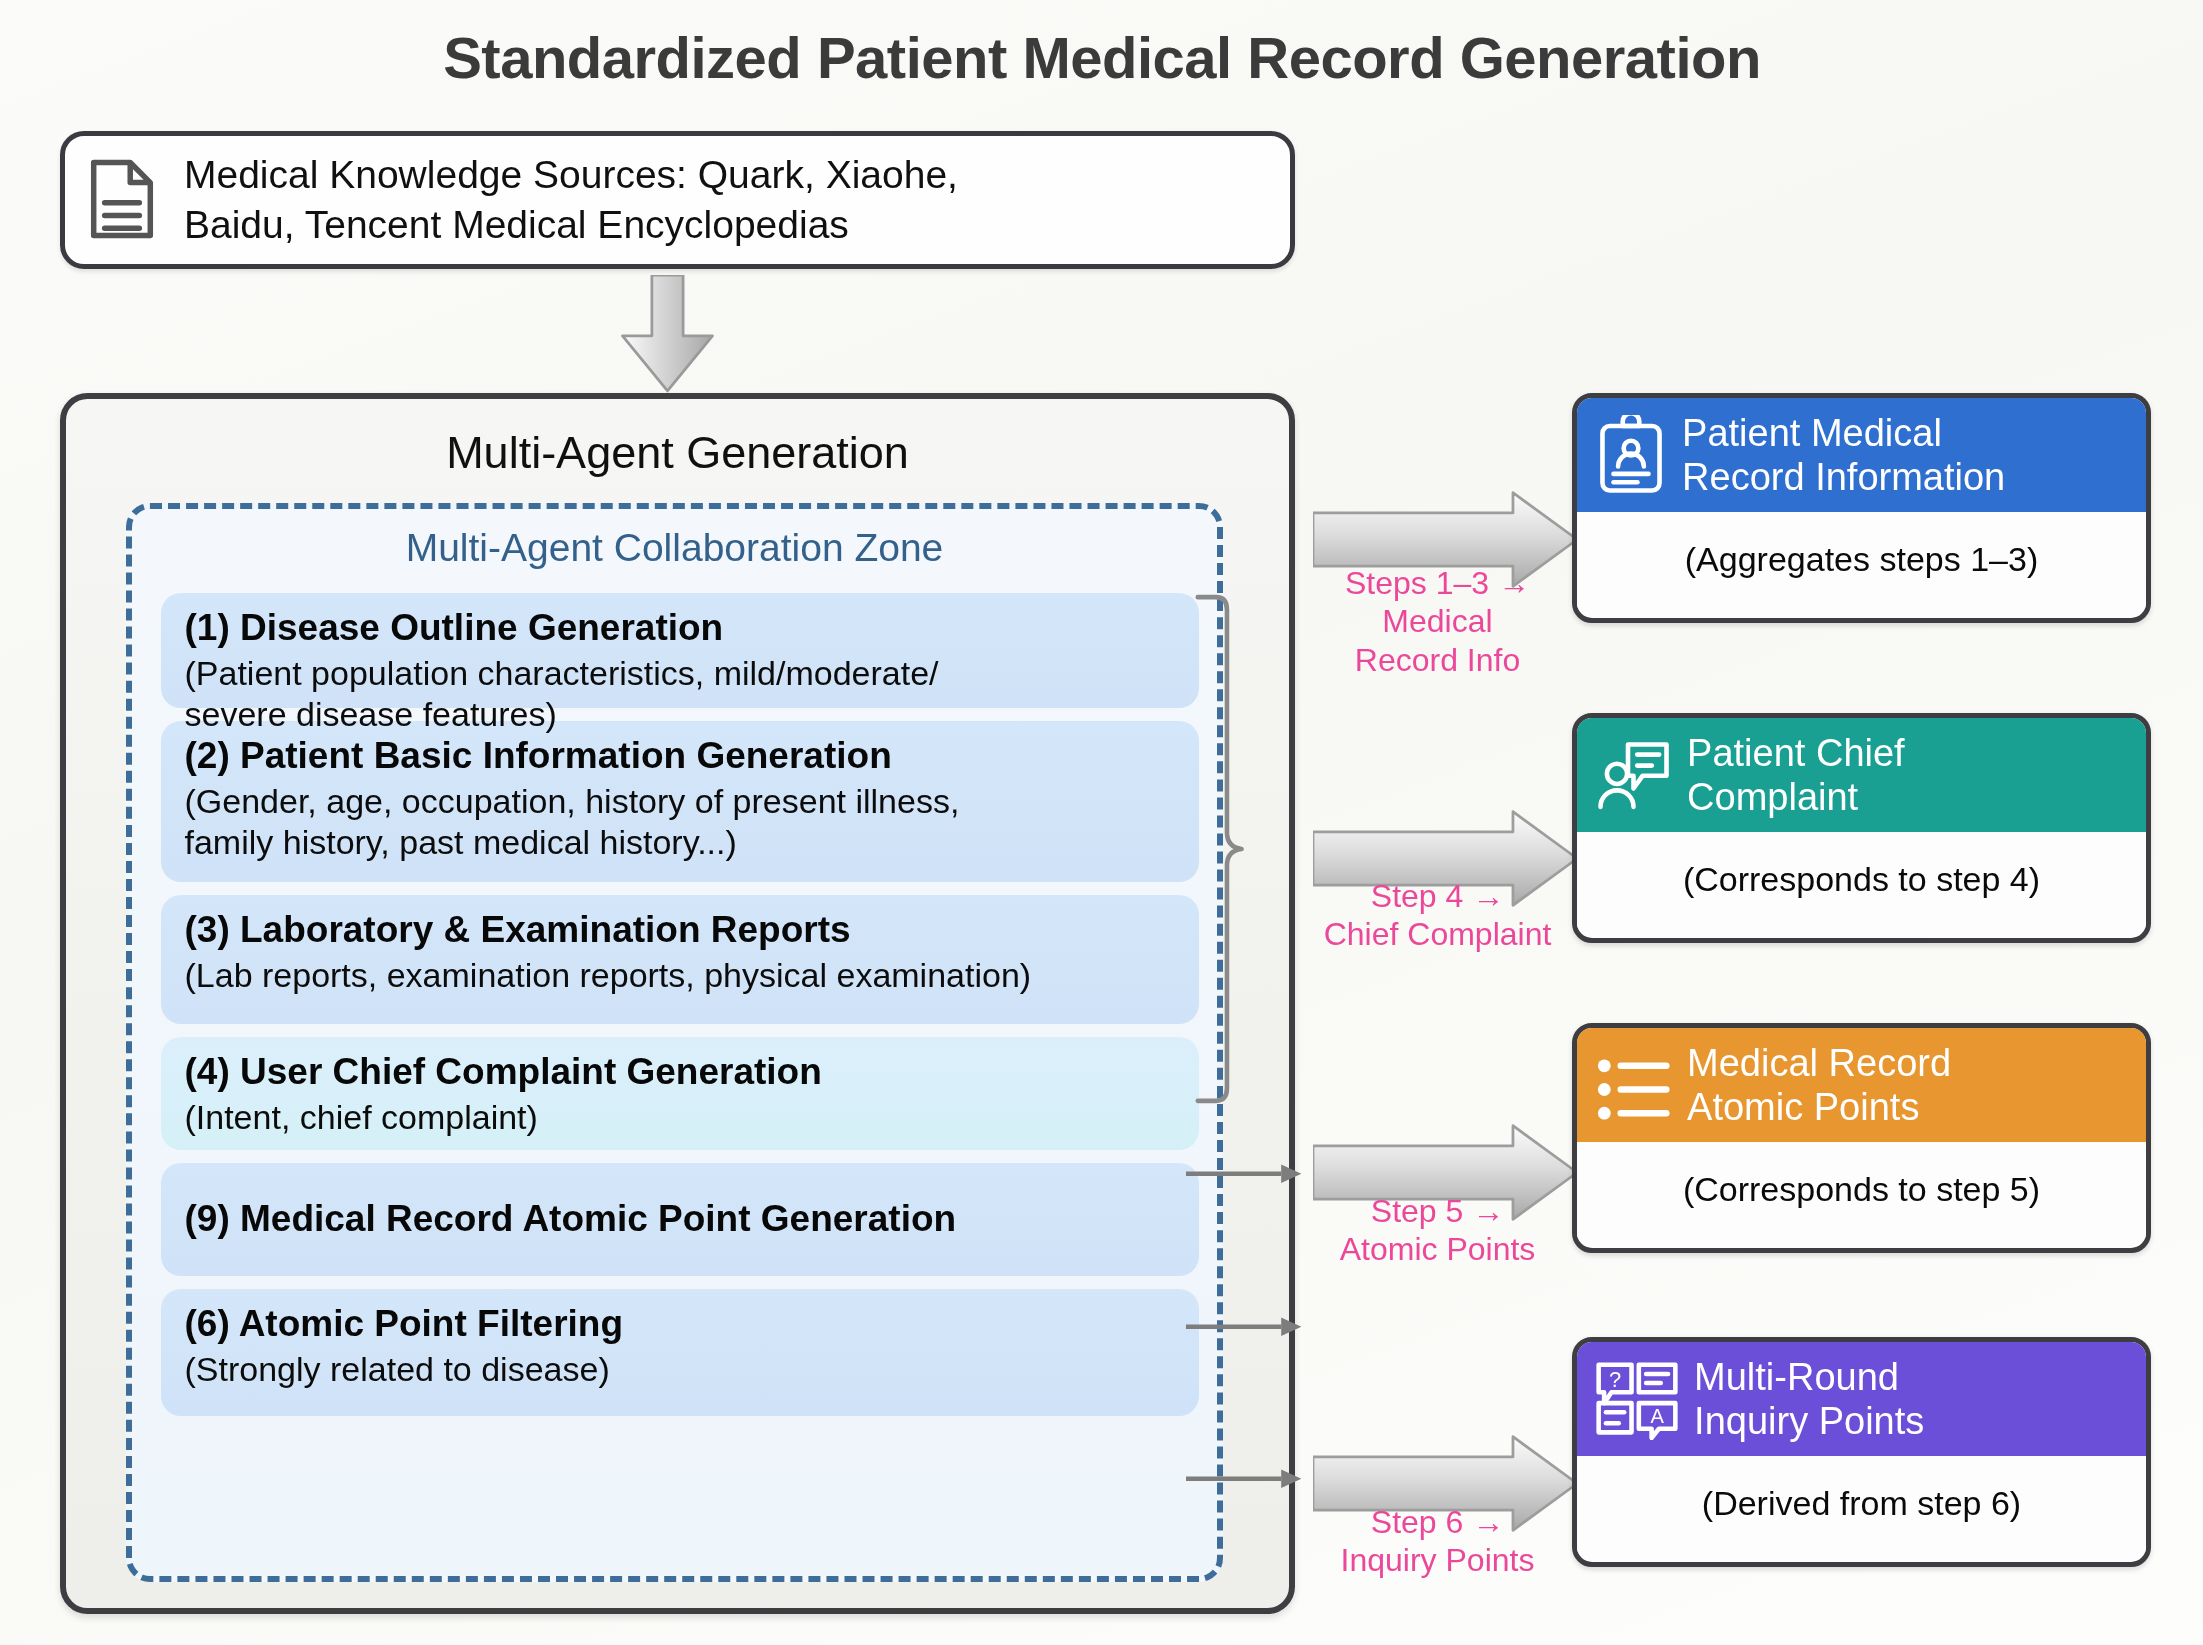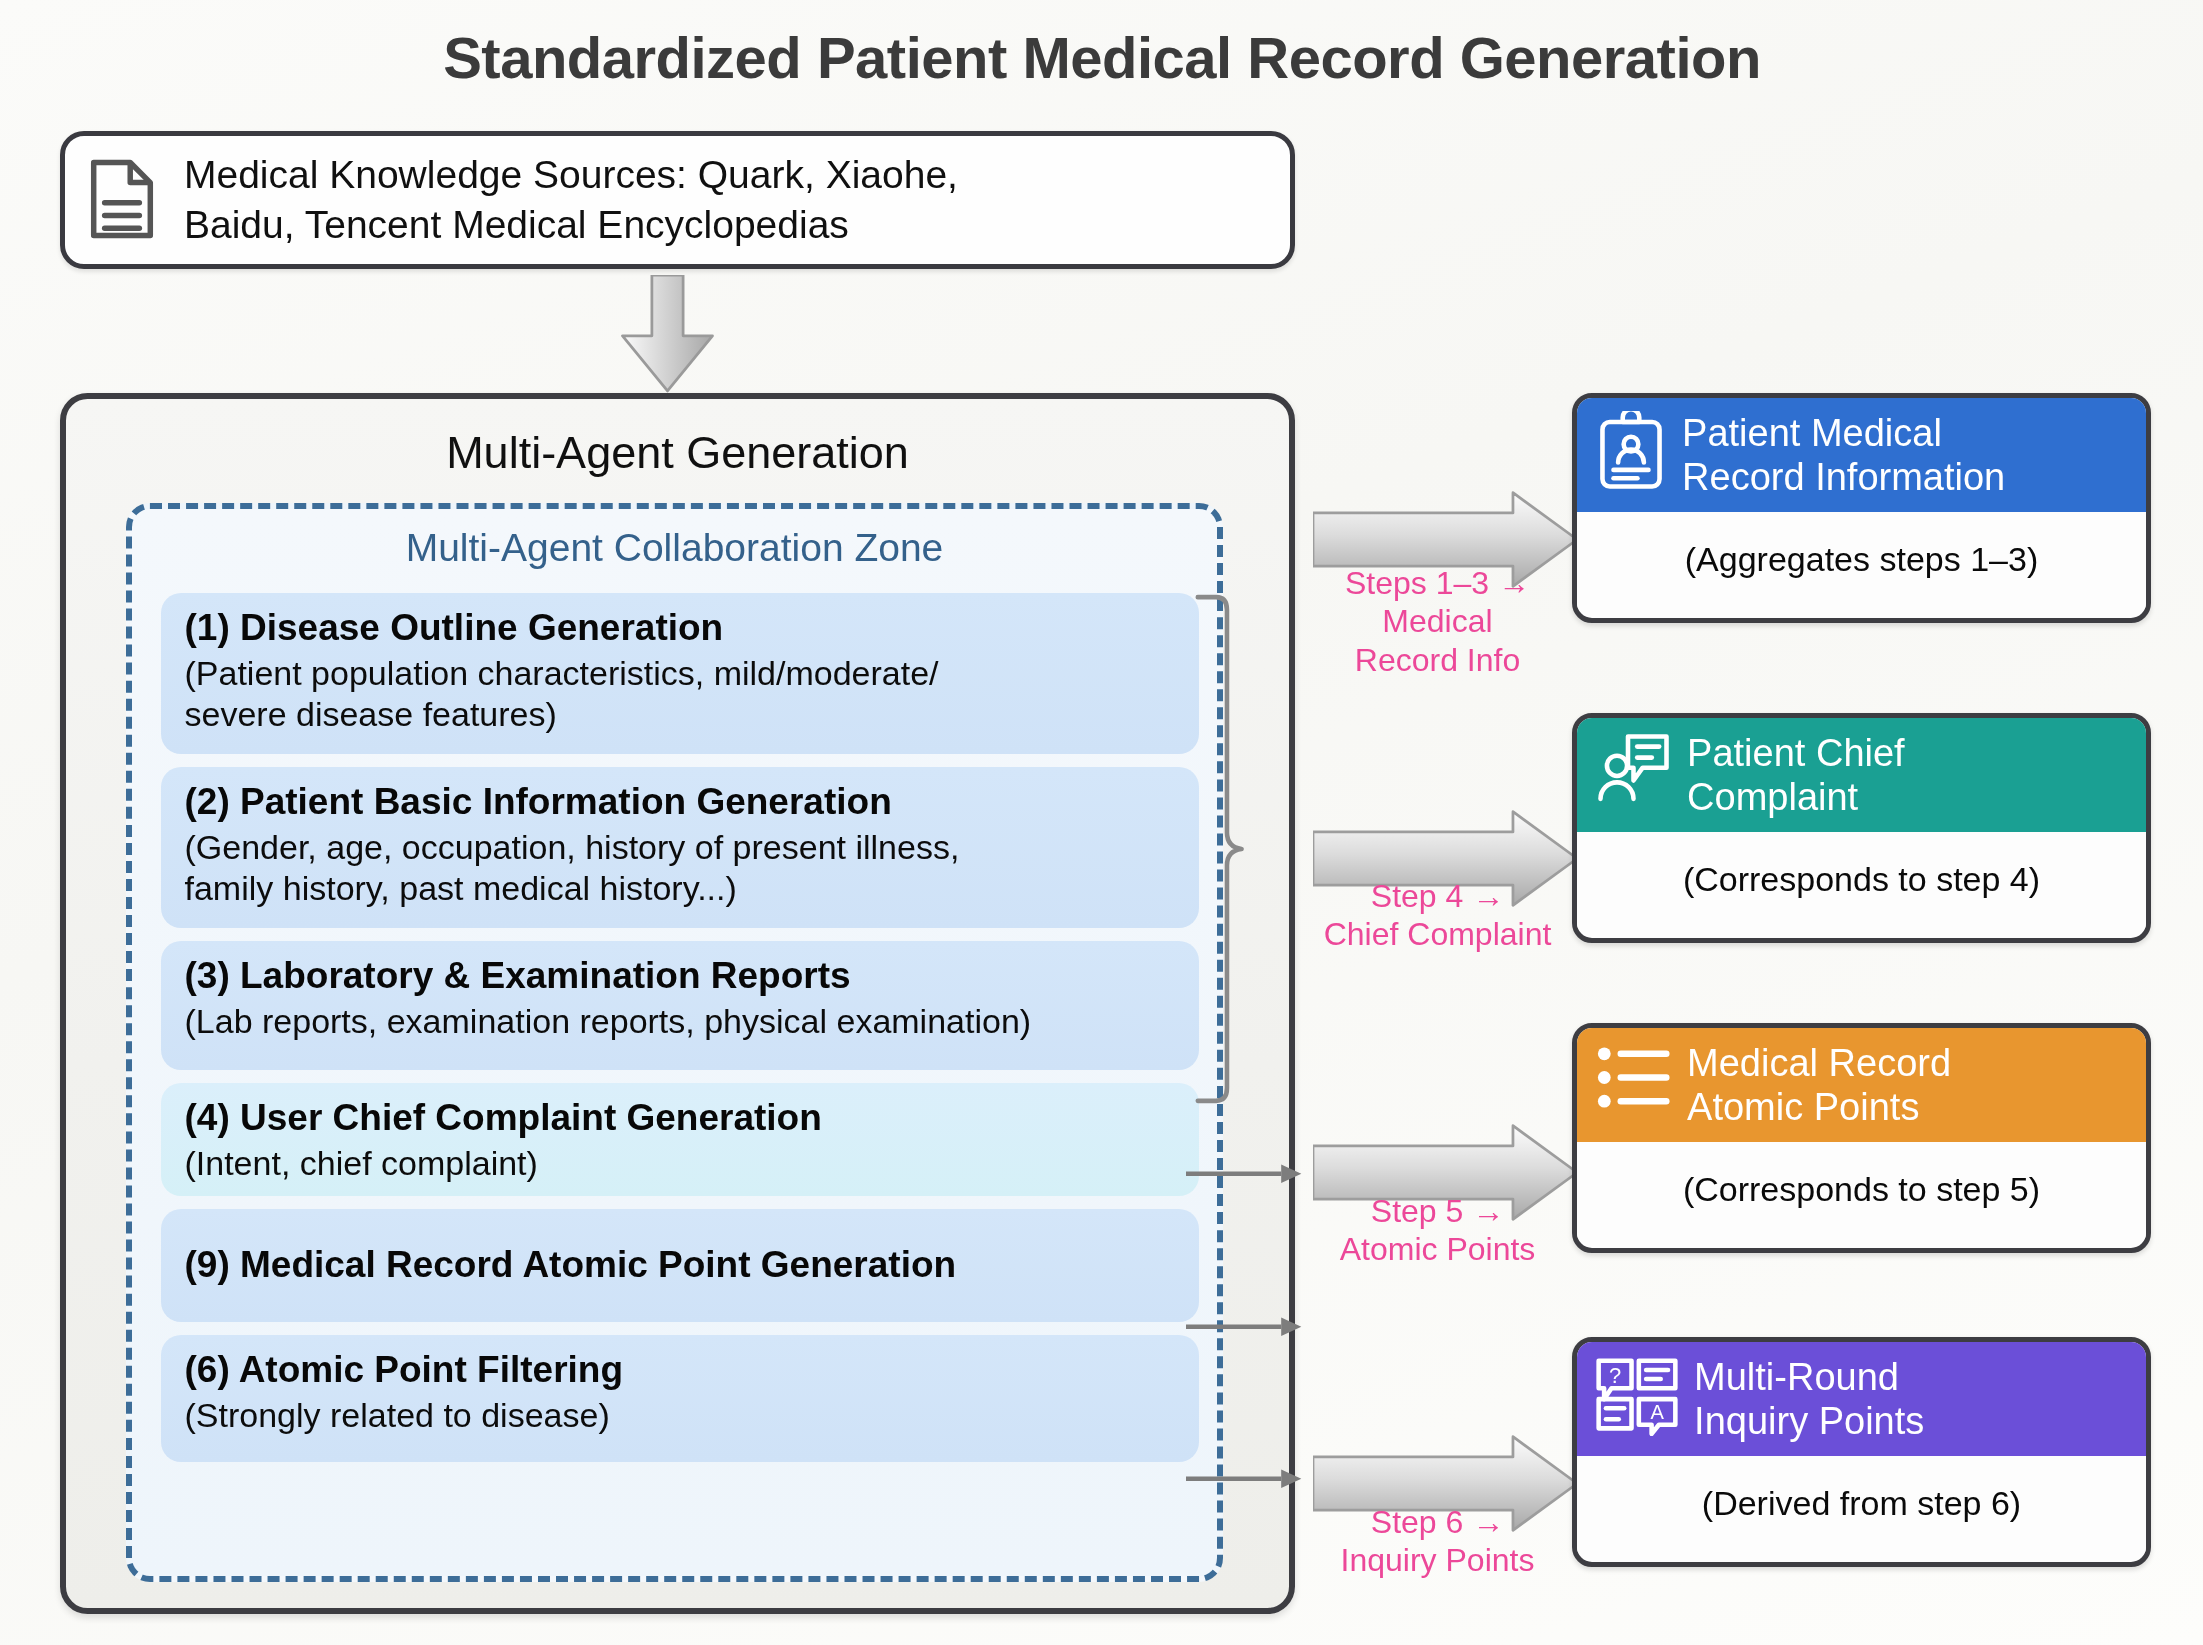--- a/index.html
+++ b/index.html
@@ -121,21 +121,21 @@
     color: #080808;
     line-height: 1.18;
   }
   .step-sub {
     font-size: 34px;
     color: #0c0c0c;
     line-height: 1.22;
     margin-top: 3px;
     white-space: pre-line;
   }
-  .s1 { background: linear-gradient(180deg,#d4e6f9 0%, #cfe2f7 100%); height: 161px; }
+  .s1 { background: linear-gradient(180deg,#d4e6f9 0%, #cfe2f7 100%); height: 115px; }
   .s2 { background: linear-gradient(180deg,#d4e6f9 0%, #cfe2f7 100%); height: 161px; }
   .s3 { background: linear-gradient(180deg,#d4e6f9 0%, #cfe2f7 100%); height: 129px; }
   .s4 { background: linear-gradient(180deg,#dbeffb 0%, #d5f0f7 100%); height: 113px; }
   .s5 { background: linear-gradient(180deg,#d4e6f9 0%, #cfe2f7 100%); height: 113px;
         display:flex; align-items:center; }
   .s6 { background: linear-gradient(180deg,#d4e6f9 0%, #cfe2f7 100%); height: 127px; }
 
   
   .brace-svg {
     position: absolute;
@@ -171,21 +171,21 @@
     width: 579px;
     border: 5.5px solid #3d3d42;
     border-radius: 20px;
     background: #fdfdfd;
     box-sizing: border-box;
     overflow: hidden;
     box-shadow: 0 2.8px 5.5px rgba(0,0,0,0.13);
   }
   .card-head {
     display: flex;
-    align-items: flex-start;
+    align-items: flex-end;
     padding: 13px 9.2px 13px 18.4px;
     min-height: 103px;
     box-sizing: border-box;
   }
   .card-head-icon { flex: 0 0 auto; margin-right: 14.7px; }
   .card-head-text {
     font-size: 38px;
     color: #ffffff;
     line-height: 1.16;
     white-space: pre-line;

